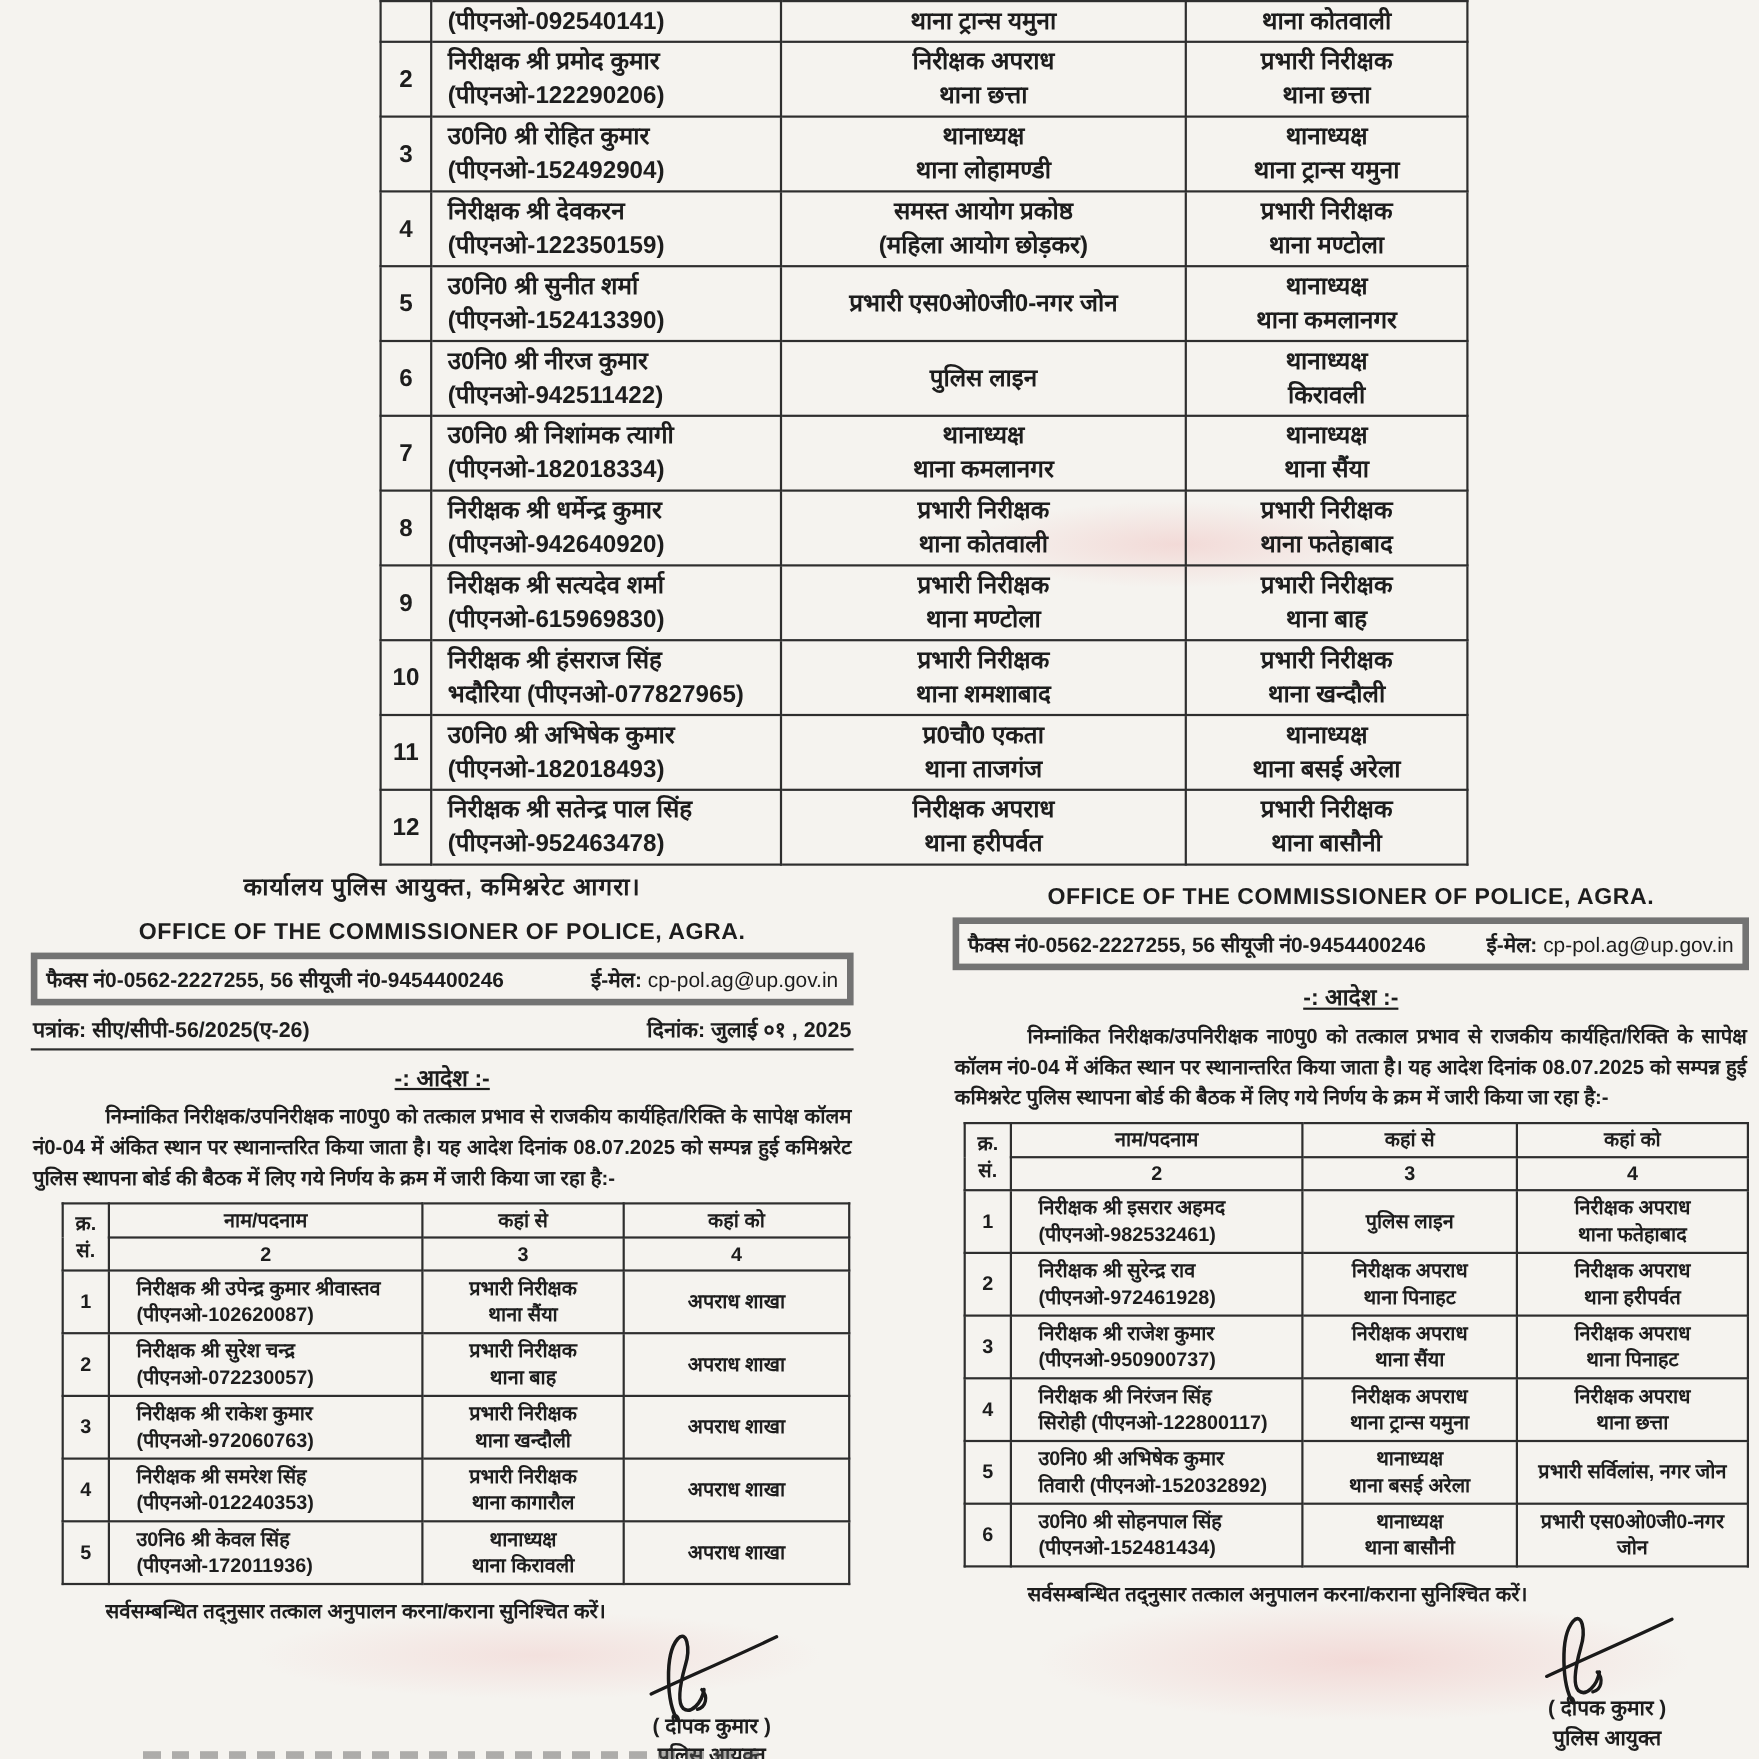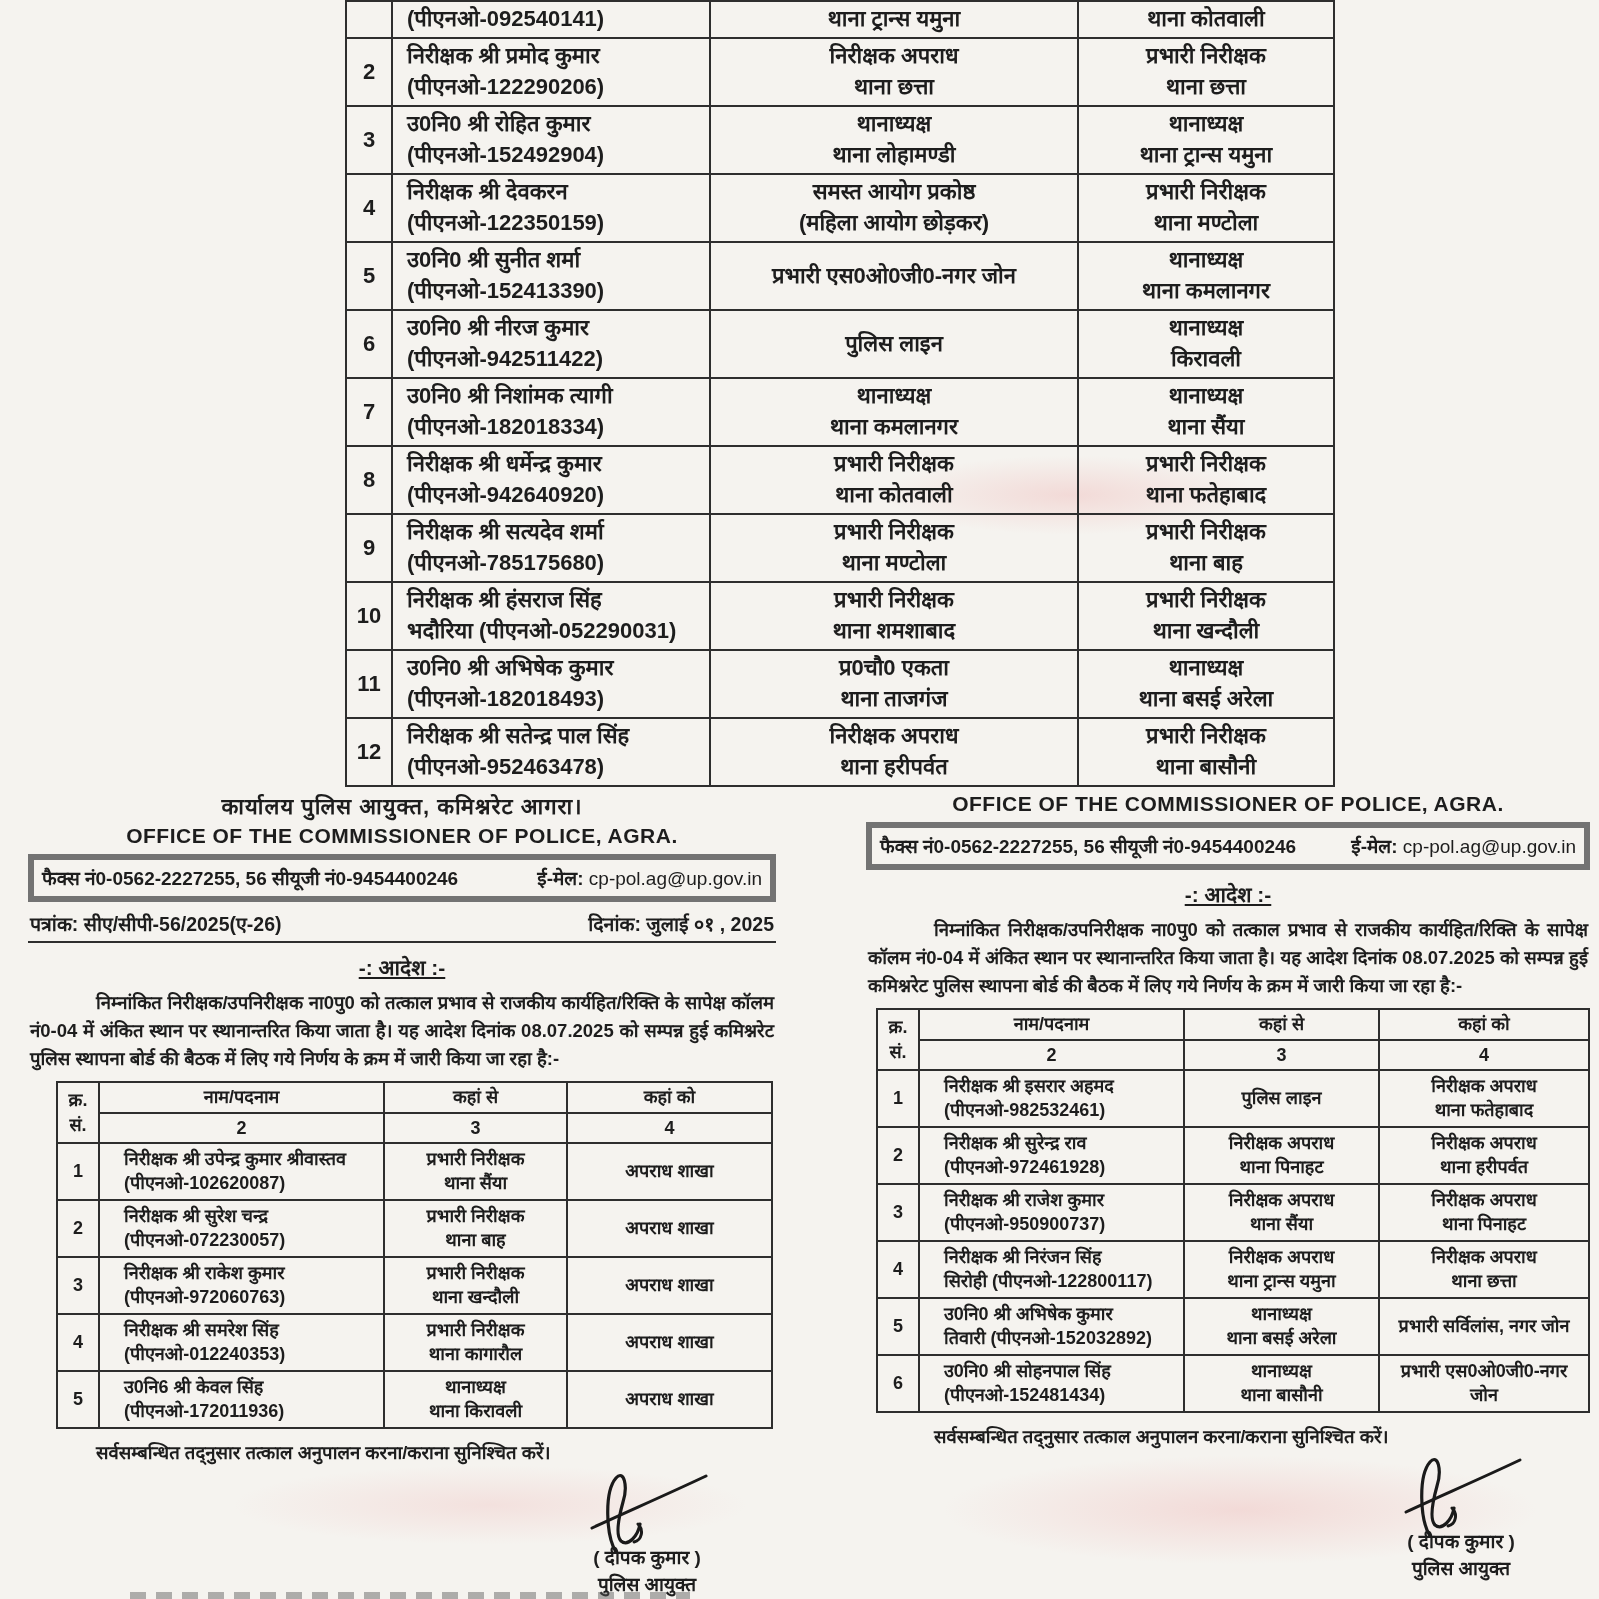--- a/index.html
+++ b/index.html
@@ -28,21 +28,21 @@
   .big tr{height:68px;}
   .big tr.partial{height:37px;margin-left:23px;}
   .big td.sn{text-align:center;padding:0;}
   .big td.nm{text-align:left;padding-left:14px;}
   .big td.fr,.big td.to{text-align:center;}
   
   .doc{position:absolute;font-weight:600;}
   .doc-left{left:28px;top:790px;width:748px;}
   .doc-right{left:866px;top:788px;width:724px;}
   .t-hi{font-size:22px;font-weight:700;text-align:center;letter-spacing:1px;}
-  .t-en{font-size:21px;font-weight:700;text-align:center;letter-spacing:.5px;margin-top:4px;}
+  .t-en{font-size:21px;font-weight:700;text-align:center;letter-spacing:.5px;margin-top:16px;}
   .faxbox{border:6px solid #737373;margin-top:6px;padding:5px 8px;font-size:19px;
     font-weight:700;display:flex;gap:10px;justify-content:space-between;align-items:baseline;}
   .faxbox .email-val{font-weight:400;}
   .refrow{display:flex;justify-content:space-between;align-items:baseline;
     border-bottom:2.5px solid #2e2e2e;padding:8px 2px 4px 2px;font-size:19.5px;font-weight:700;}
   .order-head{text-align:center;font-size:21px;font-weight:700;
     text-decoration:underline;margin:10px 0 8px 0;}
   .body-par{font-size:18.5px;line-height:1.52;text-align:justify;text-indent:66px;margin:0 2px;}
   .doc-table{margin:8px 0 0 28px;table-layout:fixed;}
   .doc-left .doc-table{width:715px;}
@@ -147,31 +147,31 @@
 (पीएनओ-942640920)</td>
           <td class="fr">प्रभारी निरीक्षक
 थाना कोतवाली</td>
           <td class="to">प्रभारी निरीक्षक
 थाना फतेहाबाद</td>
         </tr>
 
         <tr>
           <td class="sn">9</td>
           <td class="nm">निरीक्षक श्री सत्यदेव शर्मा
-(पीएनओ-785175680)</td>
+(पीएनओ-615969830)</td>
           <td class="fr">प्रभारी निरीक्षक
 थाना मण्टोला</td>
           <td class="to">प्रभारी निरीक्षक
 थाना बाह</td>
         </tr>
 
         <tr>
           <td class="sn">10</td>
           <td class="nm">निरीक्षक श्री हंसराज सिंह
-भदौरिया (पीएनओ-052290031)</td>
+भदौरिया (पीएनओ-077827965)</td>
           <td class="fr">प्रभारी निरीक्षक
 थाना शमशाबाद</td>
           <td class="to">प्रभारी निरीक्षक
 थाना खन्दौली</td>
         </tr>
 
         <tr>
           <td class="sn">11</td>
           <td class="nm">उ0नि0 श्री अभिषेक कुमार
 (पीएनओ-182018493)</td>

